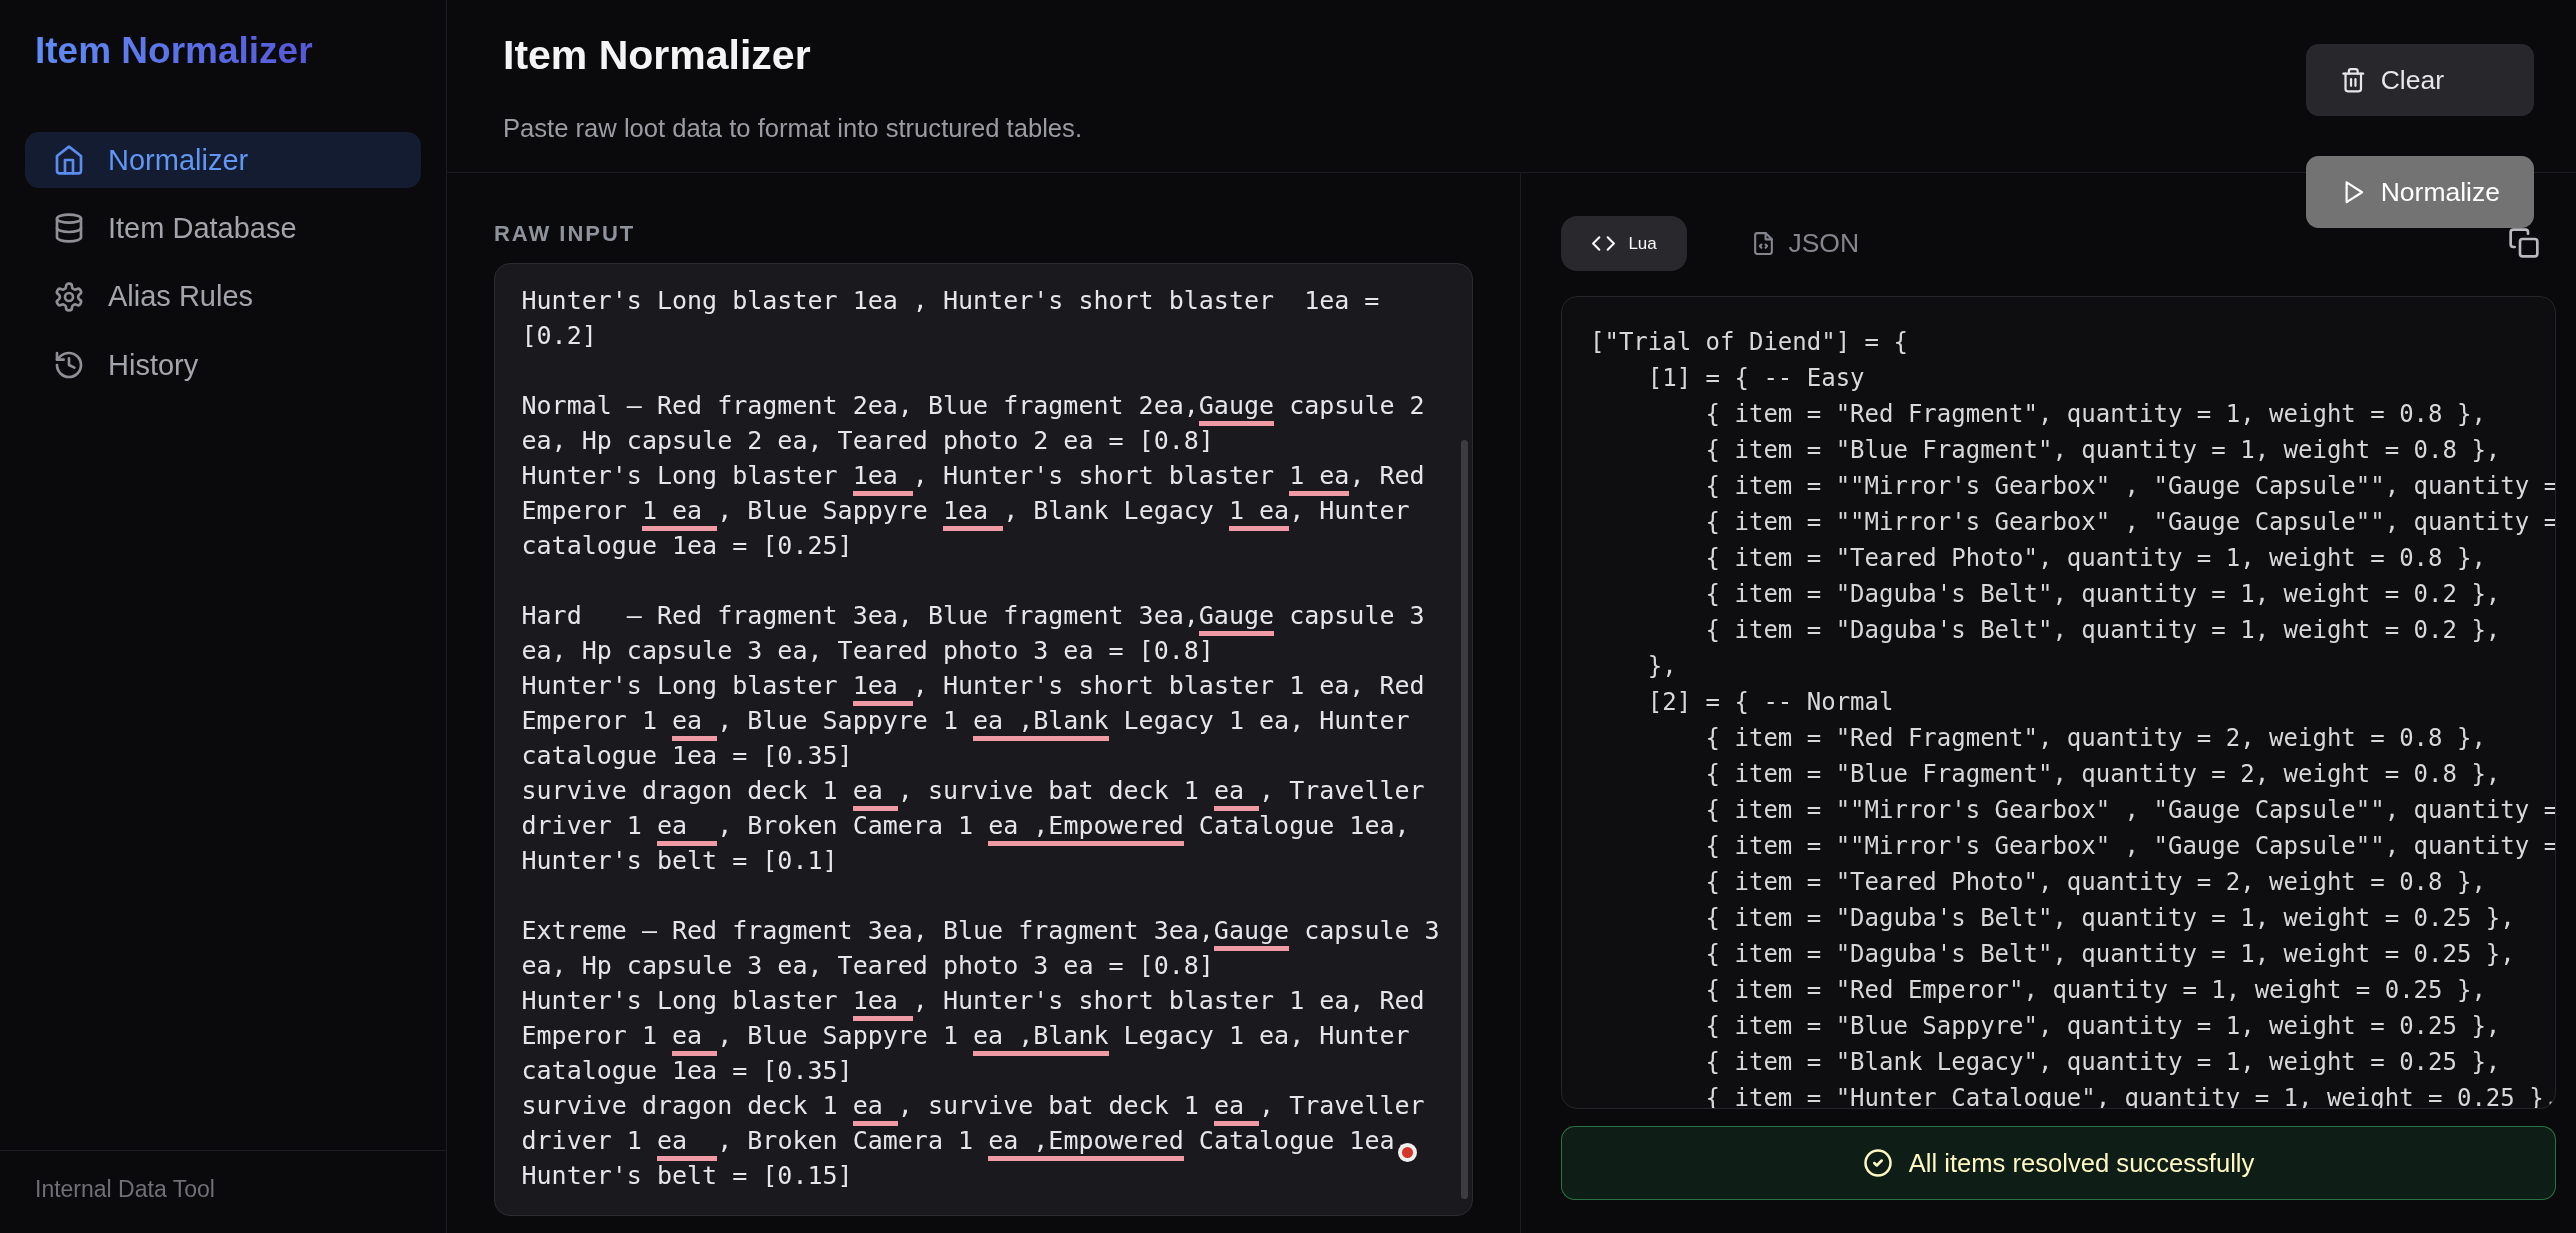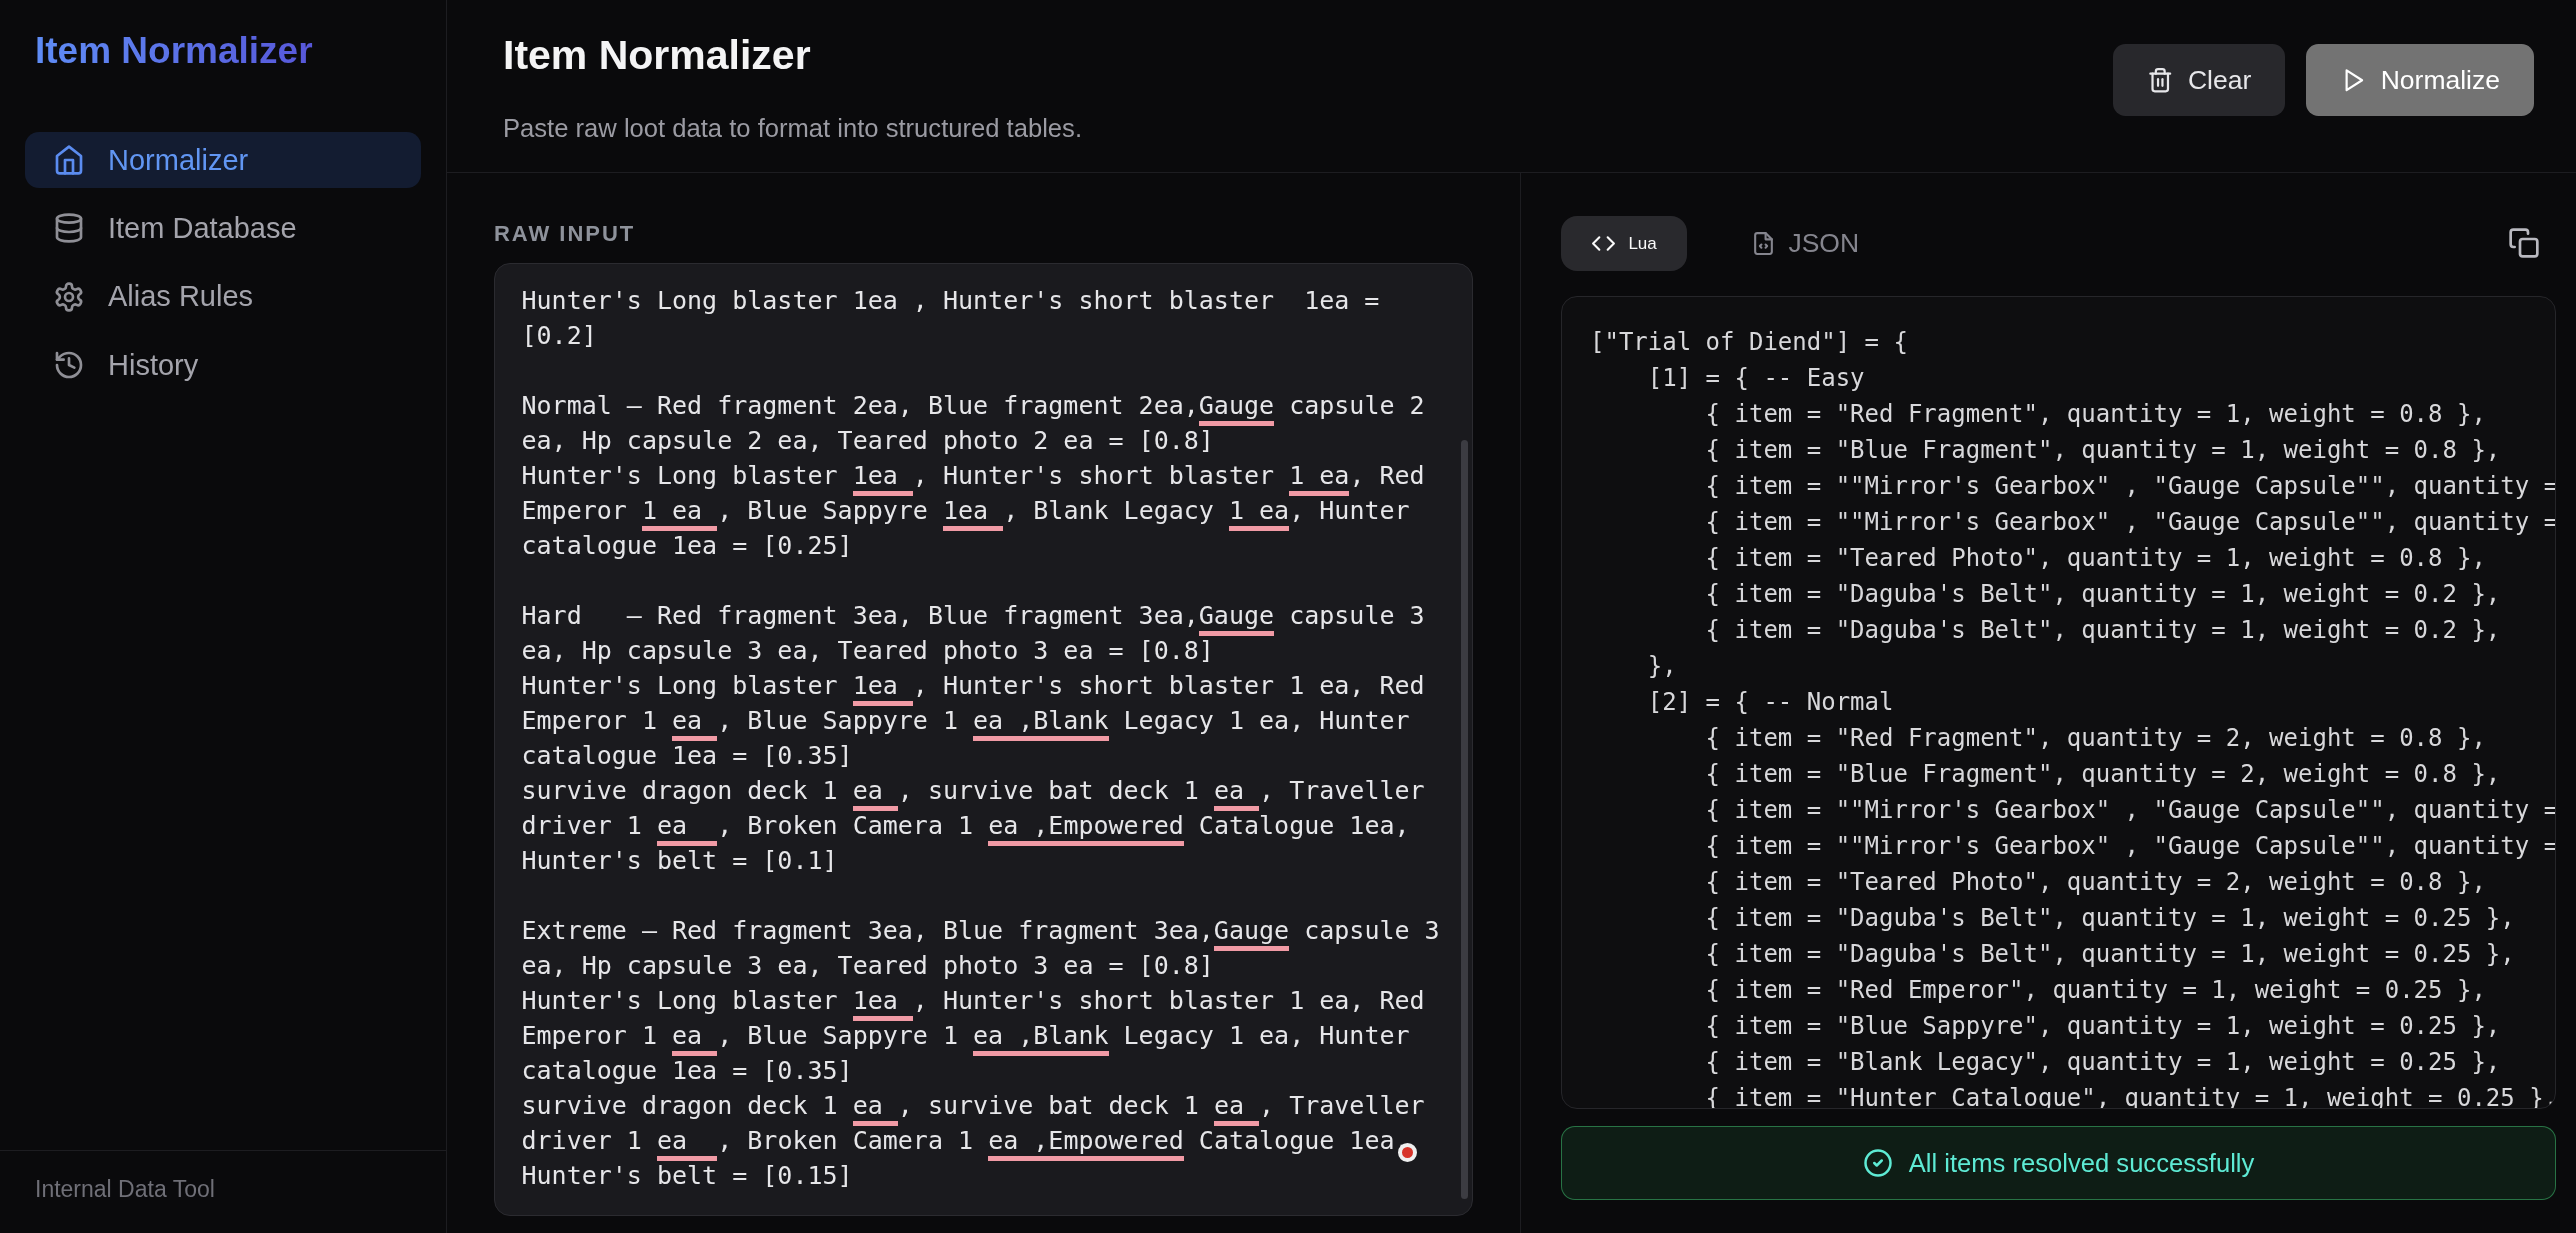--- a/index.html
+++ b/index.html
@@ -20,21 +20,21 @@
   .nav-item.active { background:#131c31; color:#6196f3; }
   .nav-item.active .ico { color:#5b8cf0; }
   .side-footer { position:absolute; left:0; right:0; bottom:0; border-top:0.9px solid #1d1d21;
                  padding:25px 35px 30px 35px; font-size:23px; color:#6f6f77; }
 
   
   .main-header { position:absolute; left:447px; top:0; width:2129px; height:173px;
                  border-bottom:0.9px solid #1d1d21; }
   .page-title { position:absolute; left:56px; top:32px; font-size:41px; font-weight:700; color:#f4f4f5; }
   .page-sub   { position:absolute; left:56px; top:114px; font-size:25.6px; color:#9b9ba3; }
-  .hdr-actions { position:absolute; right:42px; top:44px; display:flex; gap:21px; }
+  .hdr-actions { position:absolute; right:42px; top:44px; display:flex; gap:40px;flex-direction:column; }
   .btn { display:flex; align-items:center; gap:14px; height:72px; padding:0 34px;
          border:none; border-radius:12.4px; font-size:26.5px; cursor:pointer;
          font-family:"Liberation Sans", sans-serif; }
   .btn .ico { width:26.5px; height:26.5px; display:flex; }
   .btn-clear { background:#28282c; color:#e7e7ea; }
   .btn-primary { background:#737373; color:#ffffff; }
 
   
   .divider-v { position:absolute; left:1520px; top:173px; width:0.9px; height:1060px; background:#1d1d21; }
 
@@ -64,21 +64,21 @@
 
   .code-box { position:absolute; left:1561px; top:296px; width:995px; height:813px;
               background:#0e0e10; border:0.9px solid #26262a; border-radius:16px;
               padding:26.5px 28px; overflow:hidden; }
   .code-pre { font-family:"DejaVu Sans Mono", monospace; font-size:24px; line-height:36px;
               color:#d8d8db; white-space:pre; }
 
   .status-banner { position:absolute; left:1561px; top:1126px; width:995px; height:74px;
                    border:0.9px solid rgba(74,222,128,.45); background:#0e1d15; border-radius:14px;
                    display:flex; align-items:center; justify-content:center; gap:16px;
-                   color:#5eead4; font-size:25.6px; font-weight:500; }
+                   color:#fef9c3; font-size:25.6px; font-weight:500; }
   .status-banner .ico { width:30px; height:30px; display:flex; }
 
   svg { width:100%; height:100%; }
 </style>
 </head>
 <body>
 
 <div id="app">
 
   <aside class="sidebar">

